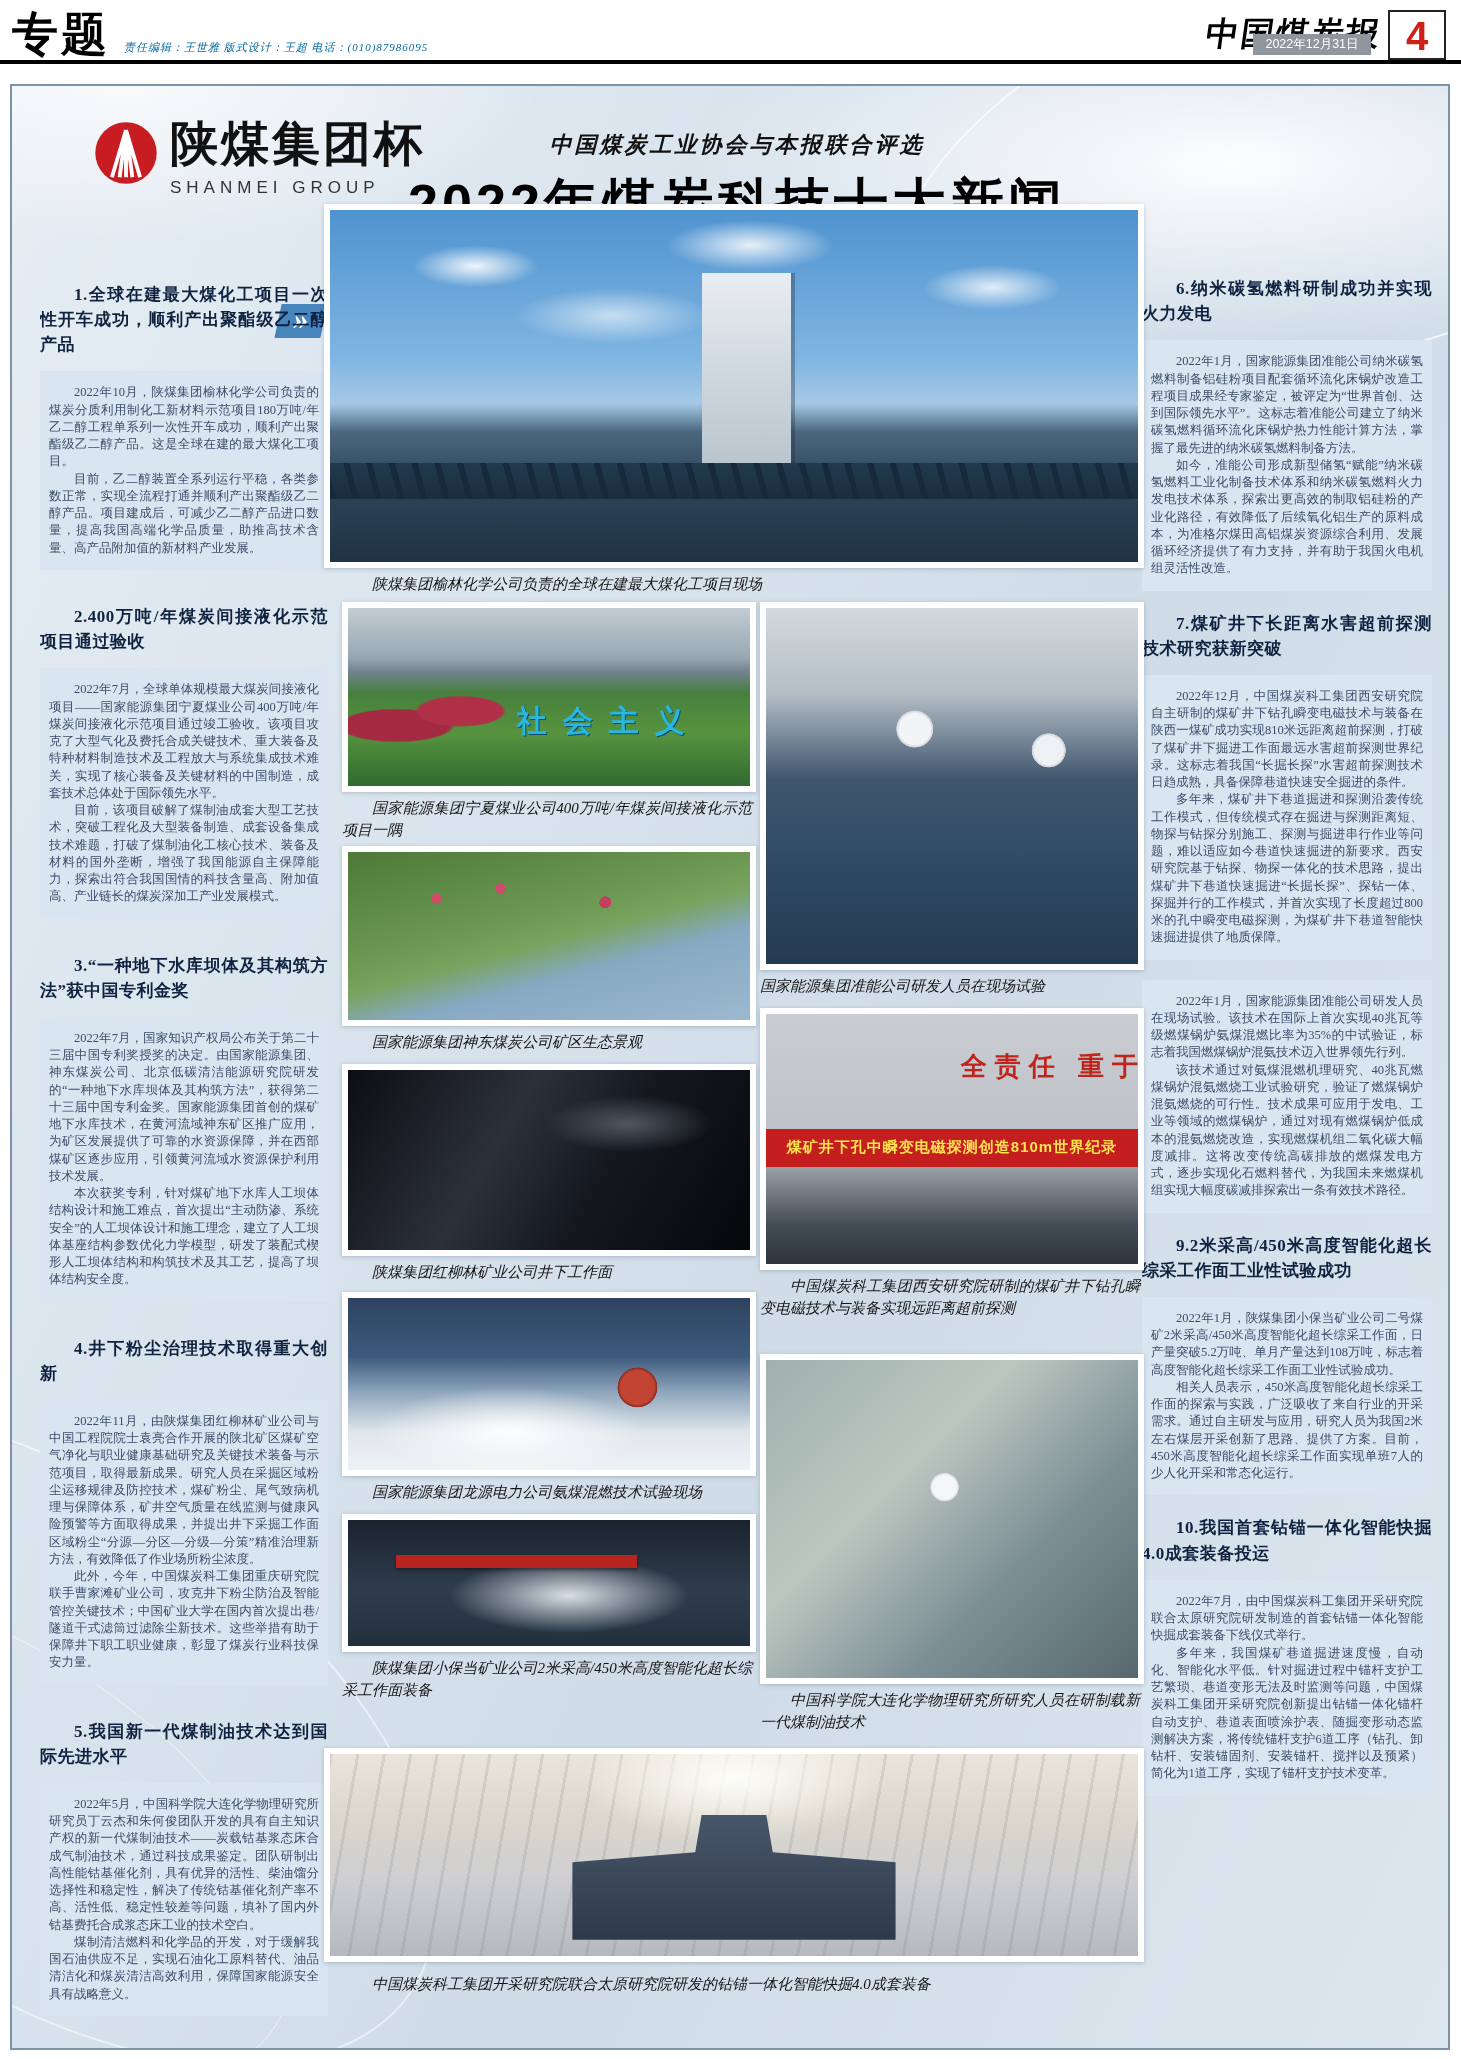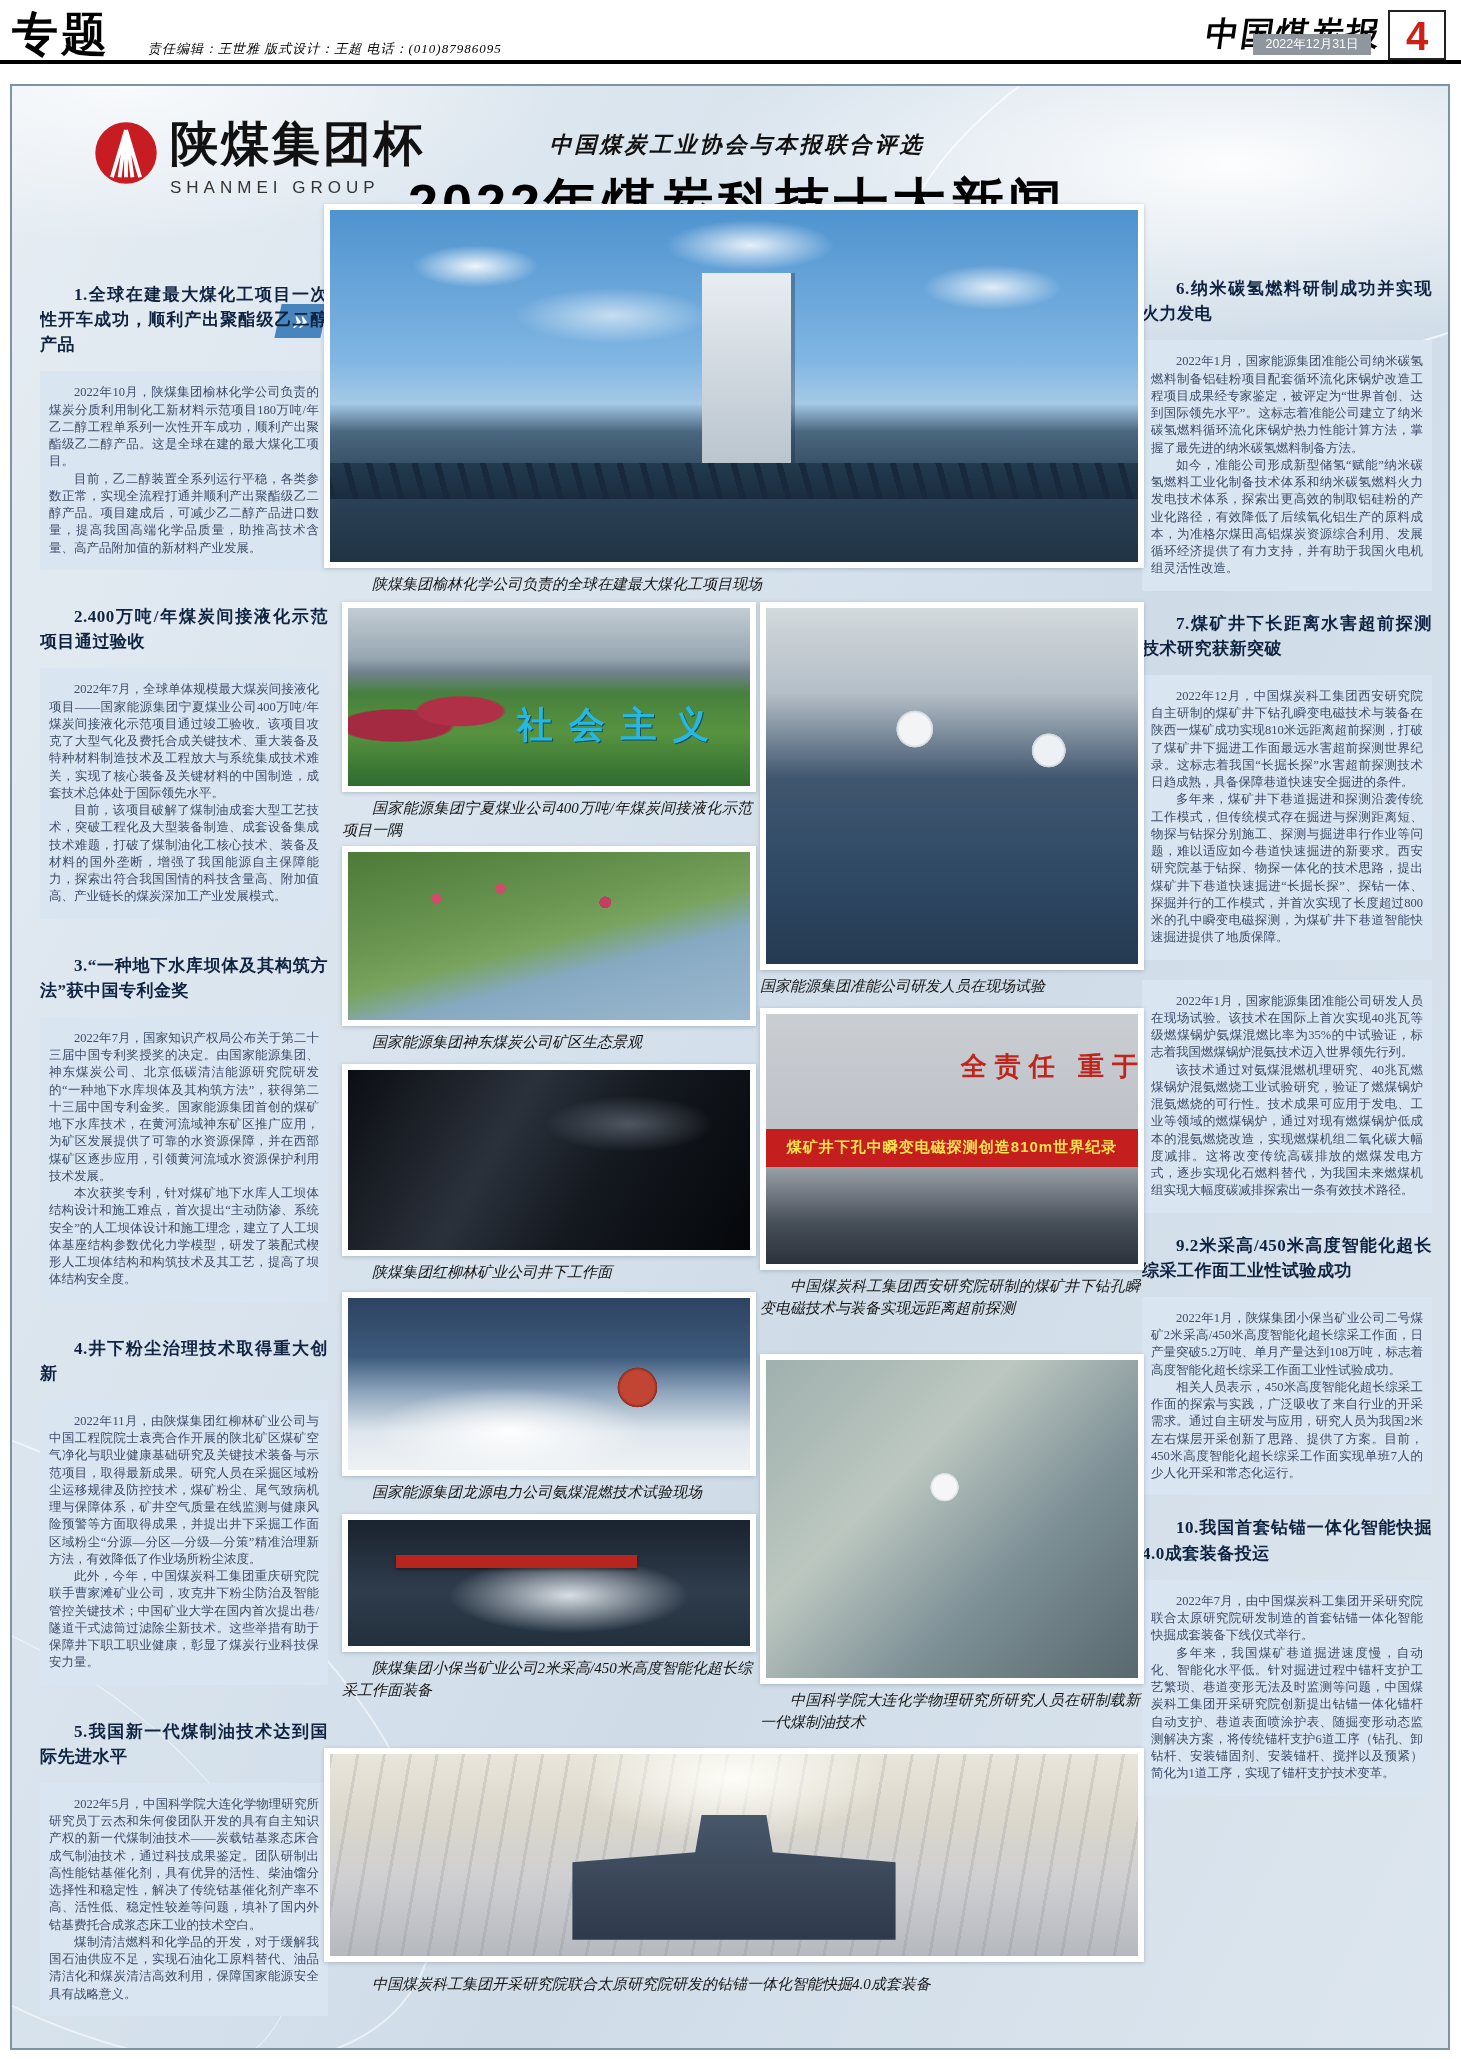--- a/index.html
+++ b/index.html
@@ -2,21 +2,21 @@
 <html><head>
 <meta charset="utf-8">
 <style>
   * { margin:0; padding:0; box-sizing:border-box; }
   html,body { width:1461px; height:2059px; background:#fff; font-family:"Liberation Serif","DejaVu Serif",serif; }
   body { position:relative; overflow:hidden; }
 
   
   .hdr { position:absolute; left:0; top:0; width:1461px; height:62px; background:#fff; }
   .hdr-section { position:absolute; left:12px; top:4px; font-size:46px; font-weight:900; letter-spacing:3px; color:#000; font-family:"Liberation Sans",sans-serif; }
-  .hdr-editor { position:absolute; left:148px; top:40px; font-size:13px; font-style:italic; color:#000000; letter-spacing:1px; }
+  .hdr-editor { position:absolute; left:124px; top:40px; font-size:11px; font-style:italic; color:#0369a1; letter-spacing:1px; }
   .hdr-masthead { position:absolute; right:80px; top:12px; font-size:33px; font-weight:bold; color:#000; transform:skewX(-8deg); letter-spacing:2px; }
   .hdr-datebar { position:absolute; left:1253px; top:34px; width:118px; height:21px; background:#8f969e; color:#fff; font-size:12.5px; text-align:center; line-height:21px; font-family:"Liberation Sans",sans-serif; }
   .hdr-pagenum { position:absolute; left:1388px; top:10px; width:58px; height:50px; border:2px solid #222; background:#fff; color:#cf2018; font-size:40px; font-weight:bold; text-align:center; line-height:48px; font-family:"Liberation Sans",sans-serif; }
   .hdr-rule { position:absolute; left:0; top:60px; width:1461px; height:4px; background:#000; }
 
   
   .page-box { position:absolute; left:10px; top:84px; width:1440px; height:1966px;
     border:2px solid #7d93a8; overflow:hidden;
     background:
       radial-gradient(ellipse 900px 300px at 85% 4%, rgba(255,255,255,.95), rgba(255,255,255,0) 60%),
@@ -60,21 +60,21 @@
       radial-gradient(ellipse 100px 32px at 82% 22%, rgba(255,255,255,.8), transparent 70%),
       radial-gradient(ellipse 140px 40px at 35% 30%, rgba(255,255,255,.6), transparent 70%),
       linear-gradient(to bottom,#4f93cf 0%,#7fb5e2 42%,#a5c9e6 55%,#4a677f 63%,#2e4459 78%,#1f3344 100%); }
   .tower { position:absolute; left:46%; top:18%; width:11%; height:55%; background:linear-gradient(to bottom,#e8edf2,#b9c4cd); box-shadow:4px 0 0 rgba(30,50,70,.35); }
   .truss { position:absolute; left:0; bottom:18%; width:100%; height:10%; background:repeating-linear-gradient(75deg,#17293a 0 6px,transparent 6px 22px), linear-gradient(#223a4e,#1a2d3e); }
 
   .ph-ningxia { background:
       radial-gradient(ellipse 70px 24px at 28% 58%, #b03048 0 60%, transparent 65%),
       radial-gradient(ellipse 90px 26px at 12% 66%, #a32a40 0 60%, transparent 65%),
       linear-gradient(to bottom,#c2ccd3 0%,#97a7b1 28%,#70828e 36%,#47803d 48%,#57933f 70%,#2f6b2f 100%); }
-  .lawn-text { position:absolute; left:42%; top:52%; color:#28b7e0; font-size:36px; font-weight:900; letter-spacing:16px; text-shadow:1px 1px 0 #0b4c63; font-family:Liberation Serif, serif; }
+  .lawn-text { position:absolute; left:42%; top:52%; color:#28b7e0; font-size:30px; font-weight:900; letter-spacing:16px; text-shadow:1px 1px 0 #0b4c63; font-family:Liberation Serif, serif; }
 
   .ph-shendong { background:
       radial-gradient(circle 5px at 22% 28%, #d14b6a 0 100%, transparent),
       radial-gradient(circle 5px at 38% 22%, #d14b6a 0 100%, transparent),
       radial-gradient(circle 6px at 64% 30%, #c43e5f 0 100%, transparent),
       linear-gradient(165deg,#4e7a39 0%,#6a9652 38%,#79a35e 52%,#86a9c2 66%,#9cb9cf 100%); }
   .ph-hongliulin { background:
       radial-gradient(ellipse 120px 40px at 70% 30%, rgba(190,200,215,.35), transparent 70%),
       linear-gradient(120deg,#0b0e13 0%,#2b313b 38%,#141920 62%,#05070a 100%); }
   .ph-longyuan { background:

